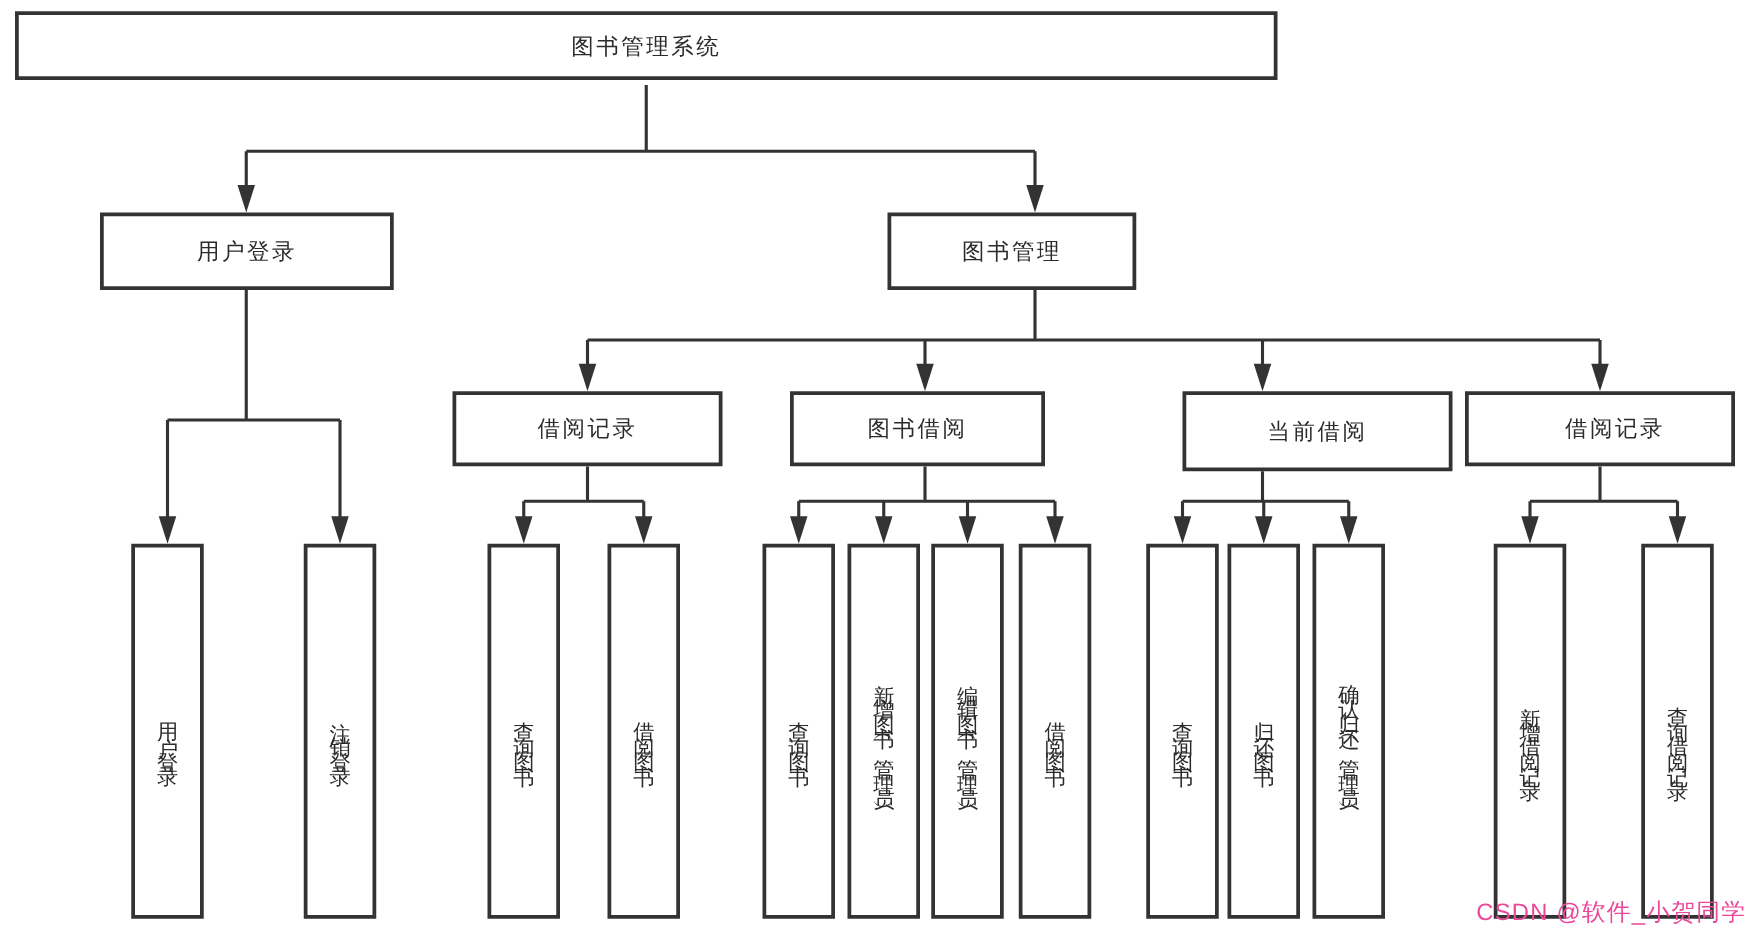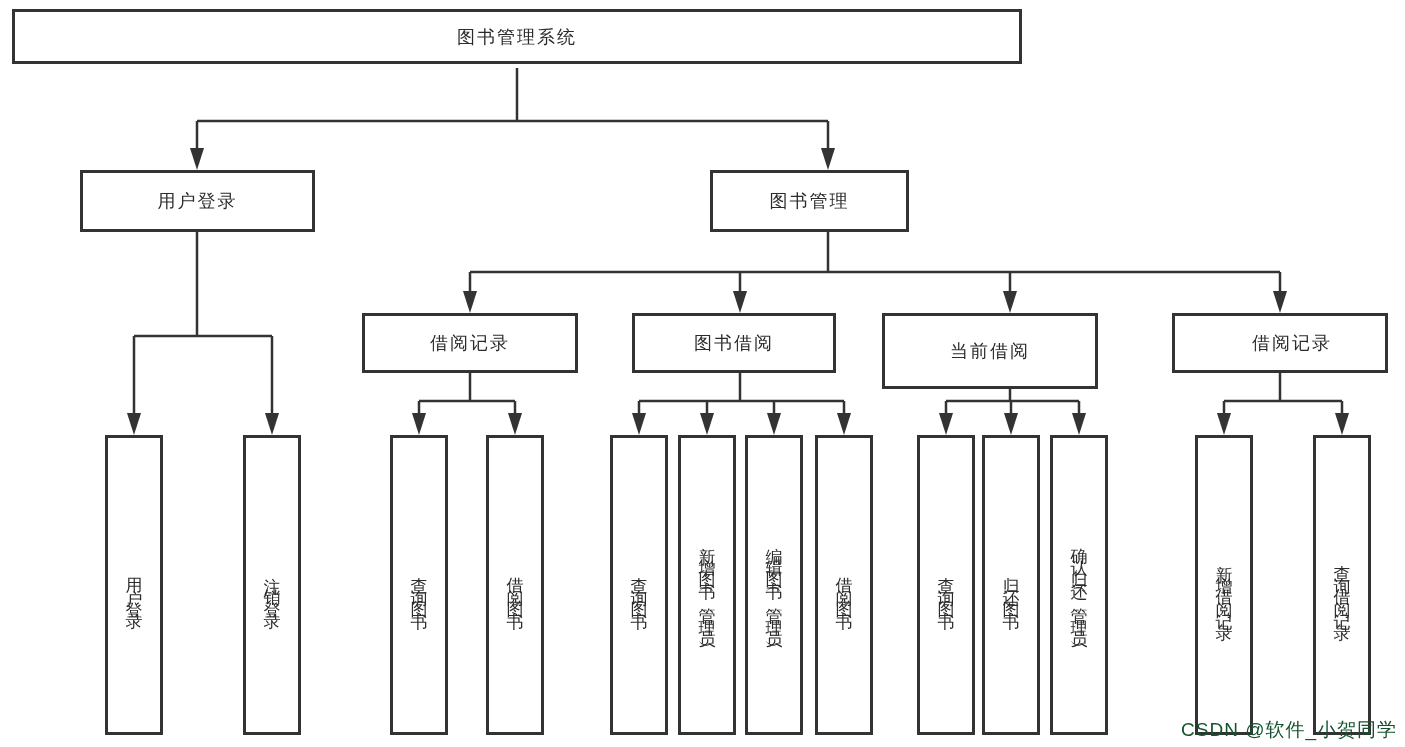--- a/index.html
+++ b/index.html
@@ -26,21 +26,21 @@
     text-orientation:mixed;
     font-size:17px;
     letter-spacing:12px;
     line-height:1;
     padding-top:6px;
   }
   .watermark{
     position:absolute;
     right:8px;bottom:4px;
     font-size:19px;
-    color:#14532d;
+    color:#ec4899;
     letter-spacing:1px;
     z-index:5;
     white-space:nowrap;
   }
 </style>
 </head>
 <body>
 
 <div id="stage">
 
@@ -87,21 +87,21 @@
     </g>
   </svg>
 
   <div class="node" style="left:12px;top:9px;width:1010px;height:55px;">图书管理系统</div>
 
   <div class="node" style="left:80px;top:170px;width:235px;height:62px;">用户登录</div>
   <div class="node" style="left:710px;top:170px;width:199px;height:62px;">图书管理</div>
 
   <div class="node" style="left:362px;top:313px;width:216px;height:60px;">借阅记录</div>
   <div class="node" style="left:632px;top:313px;width:204px;height:60px;">图书借阅</div>
-  <div class="node" style="left:882px;top:313px;width:216px;height:76px;">当前借阅</div>
+  <div class="node" style="left:946px;top:313px;width:216px;height:64px;">当前借阅</div>
   <div class="node" style="left:1172px;top:313px;width:216px;height:60px;padding-left:24px;">借阅记录</div>
 
   <div class="node leaf" style="left:105px;top:435px;width:58px;height:300px;">用户登录</div>
   <div class="node leaf" style="left:243px;top:435px;width:58px;height:300px;">注销登录</div>
 
   <div class="node leaf" style="left:390px;top:435px;width:58px;height:300px;">查询图书</div>
   <div class="node leaf" style="left:486px;top:435px;width:58px;height:300px;">借阅图书</div>
 
   <div class="node leaf" style="left:610px;top:435px;width:58px;height:300px;">查询图书</div>
   <div class="node leaf" style="left:678px;top:435px;width:58px;height:300px;">新增图书（管理员）</div>

